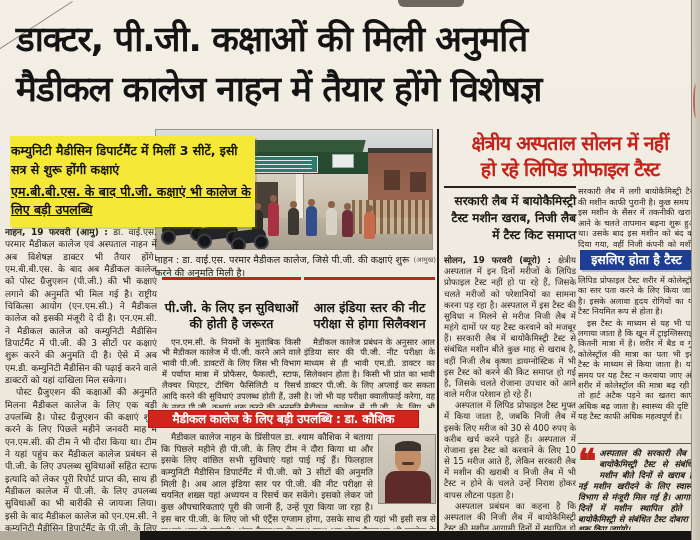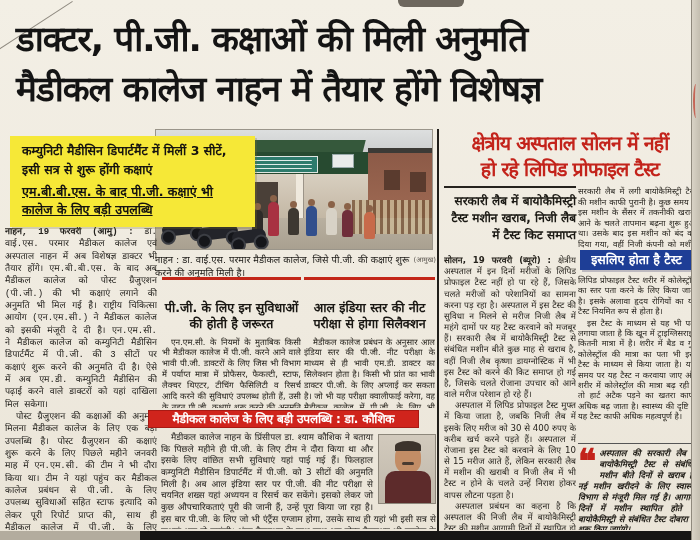--- a/index.html
+++ b/index.html
@@ -47,26 +47,26 @@
   .pG { left:96px; top:80px; background:#2e2b28; }
   .bike { position:absolute; width:40px; height:13px; background:#23242a; border-radius:7px; transform:rotate(-7deg); }
   .bike::before,.bike::after { content:""; position:absolute; bottom:-8px; width:11px; height:11px; border-radius:50%; background:#15161a; border:2px solid #3c3e44; }
   .bike::before { left:-2px; } .bike::after { right:-2px; }
   .b1 { left:6px; top:92px; } .b2 { left:42px; top:96px; } .b3 { left:76px; top:100px; width:34px; }
 
   .photo-caption { position:absolute; left:155px; top:253px; width:281px; font-size:9.5px; line-height:1.4; color:#22201c; }
   .photo-caption .credit { float:right; font-size:7px; color:#55504a; margin-top:3px; }
 
   
-  .highlight-box { position:absolute; left:10px; top:136px; width:245px; background:#f6e837; padding:6px 12px 7px; z-index:4; box-shadow:2px 2px 0 rgba(120,110,40,.25); }
+  .highlight-box { position:absolute; left:10px; top:136px; width:245px; background:#f6e837; padding:6px 1px 7px; z-index:4; box-shadow:2px 2px 0 rgba(120,110,40,.25); }
   .highlight-box div { font-weight:700; font-size:12.5px; line-height:1.5; color:#151310; }
   .highlight-box div + div { margin-top:3px;text-decoration:underline; }
 
   
-  .col-left { position:absolute; left:5px; top:226px; width:152px; height:305px; overflow:hidden; font-size:9px; line-height:1.37; text-align:justify; color:#23211d;font-family:Liberation Mono, monospace; }
+  .col-left { position:absolute; left:5px; top:226px; width:152px; height:305px; overflow:hidden; font-size:9px; line-height:1.37; text-align:justify; color:#23211d; }
   .col-left p + p, .ind { text-indent:11px; }
   .lead-in { font-weight:700; }
 
   
   .subcol { position:absolute; top:277px; height:131px; overflow:hidden; }
   .subcol-a { left:162px; width:139px; }
   .subcol-b { left:304px; width:131px; }
   .subcol h3 { border-top:3px solid #c32618; padding-top:20px; font-size:12.5px; line-height:1.3; text-align:center; font-weight:700; color:#191713; margin-bottom:4px; }
   .subcol p { font-size:8.3px; line-height:1.32; text-align:justify; color:#28251f; text-indent:9px; }
 

